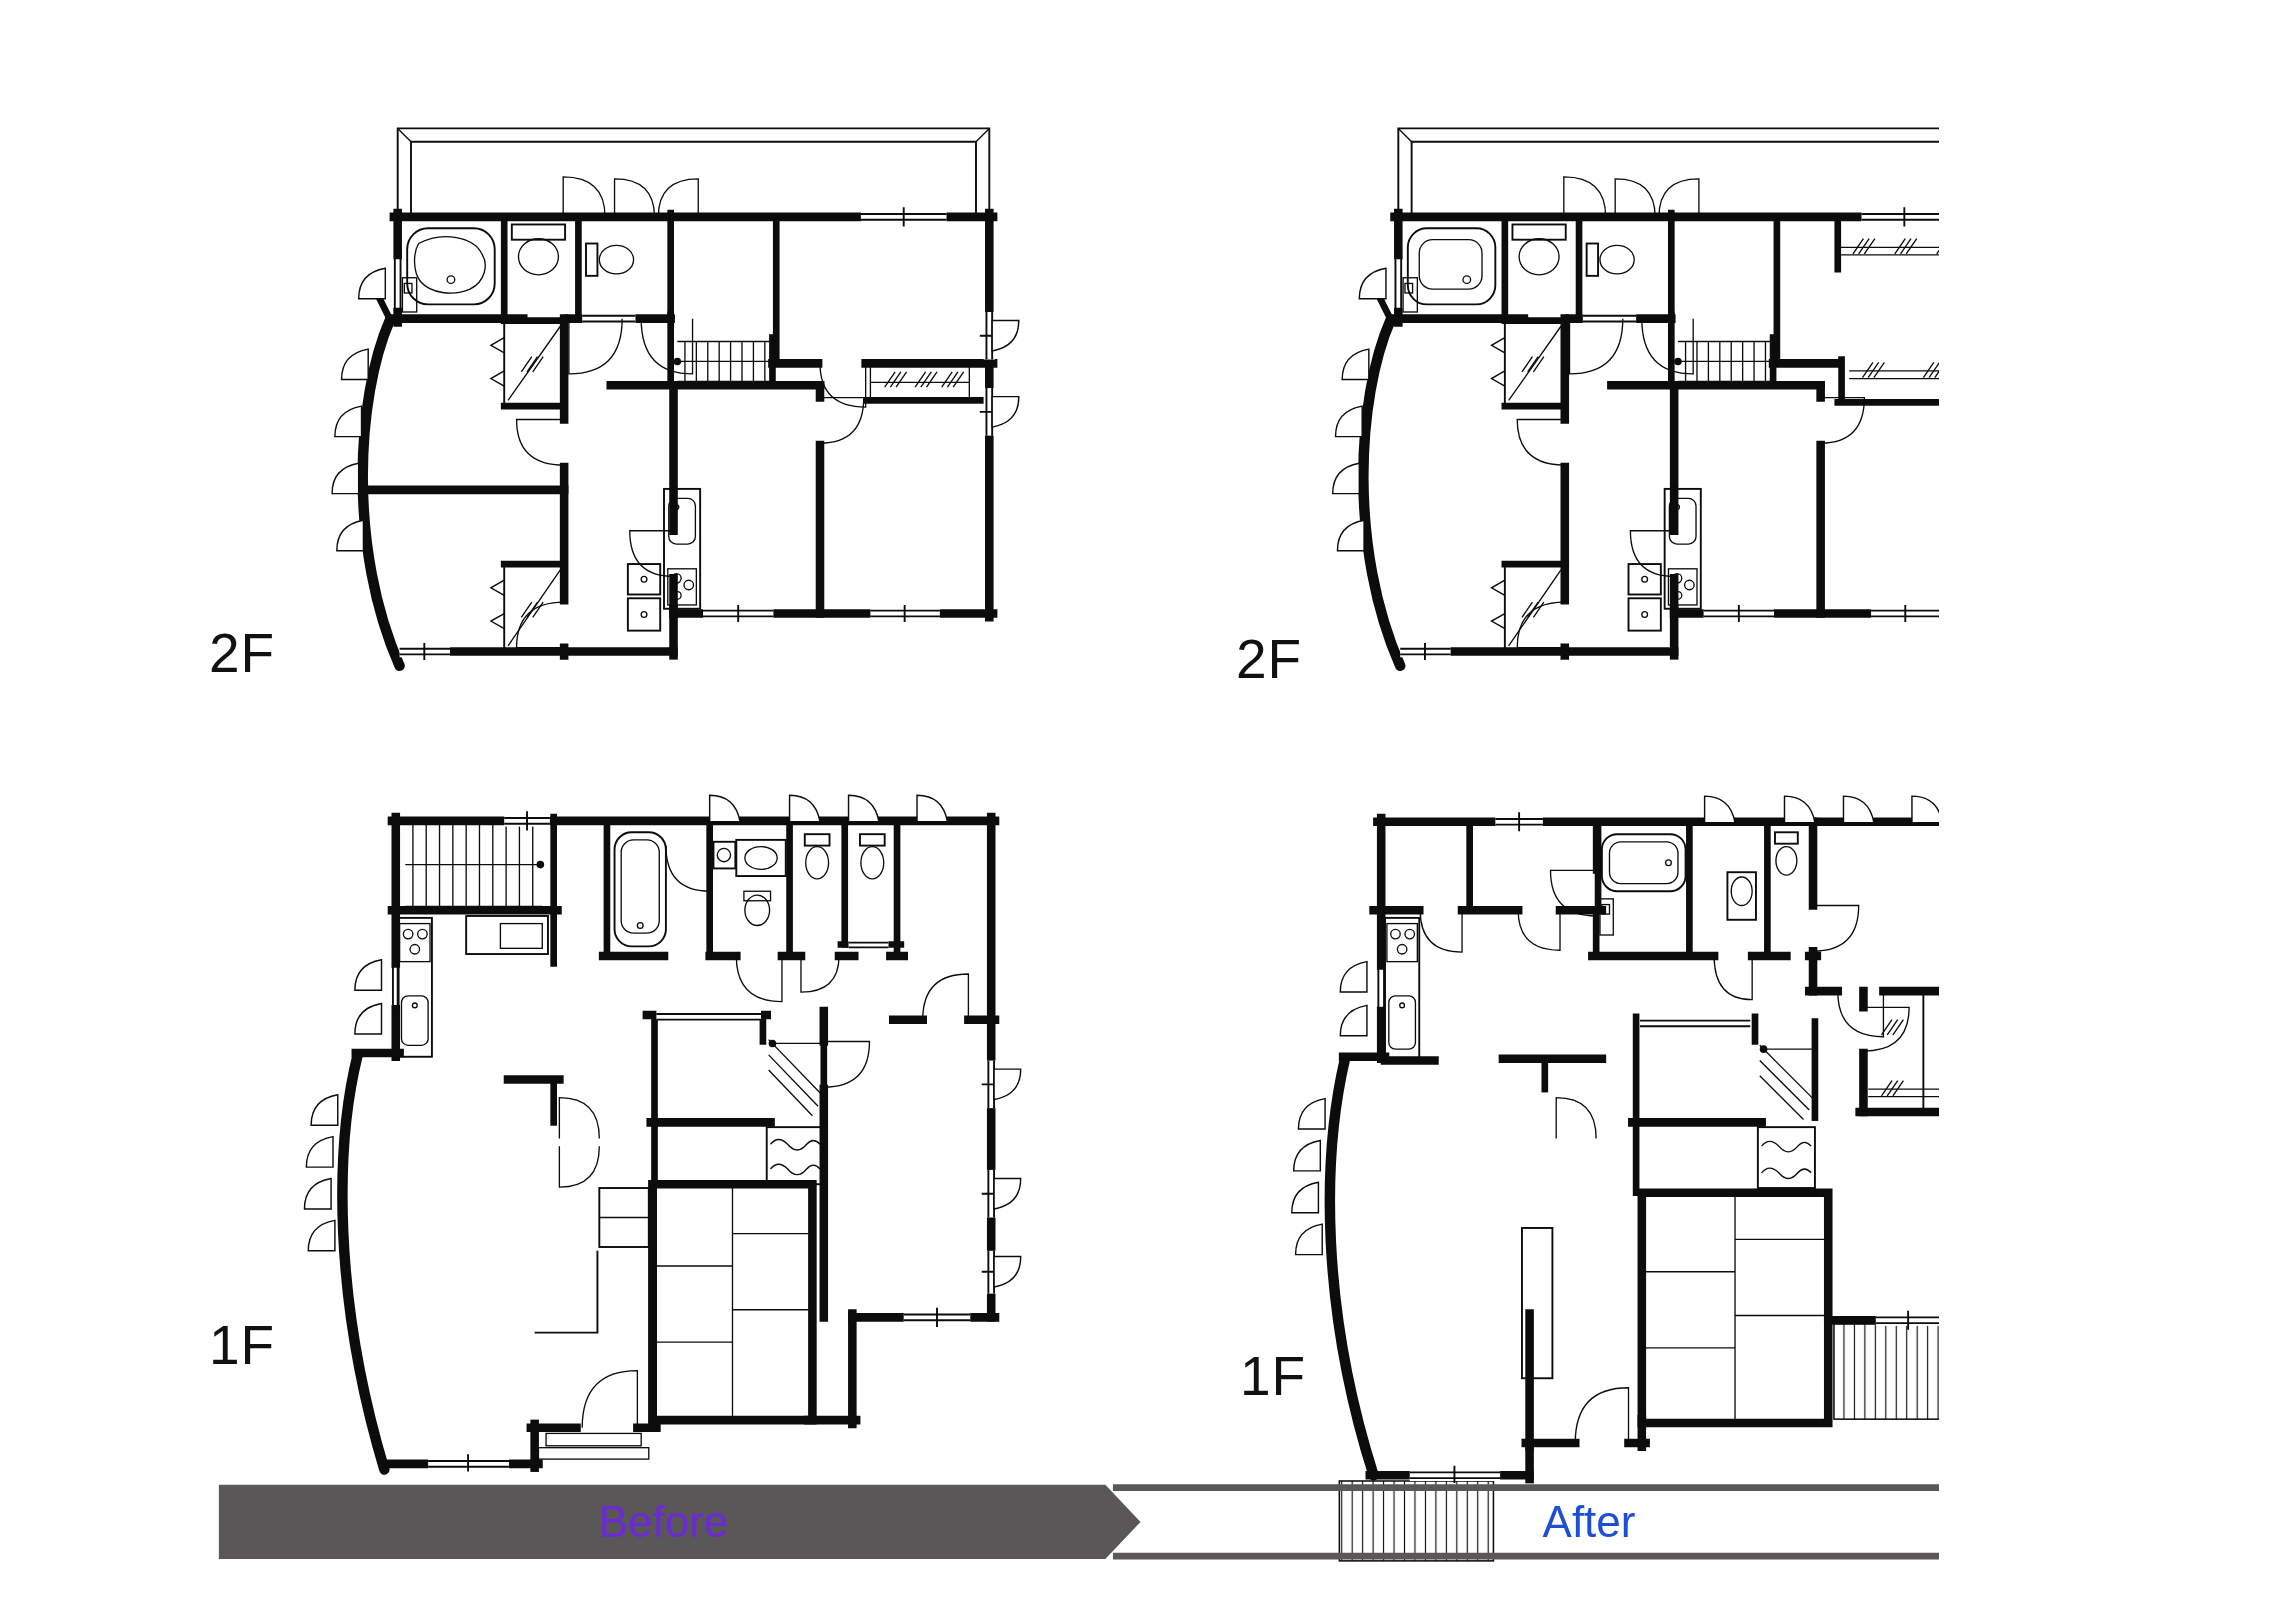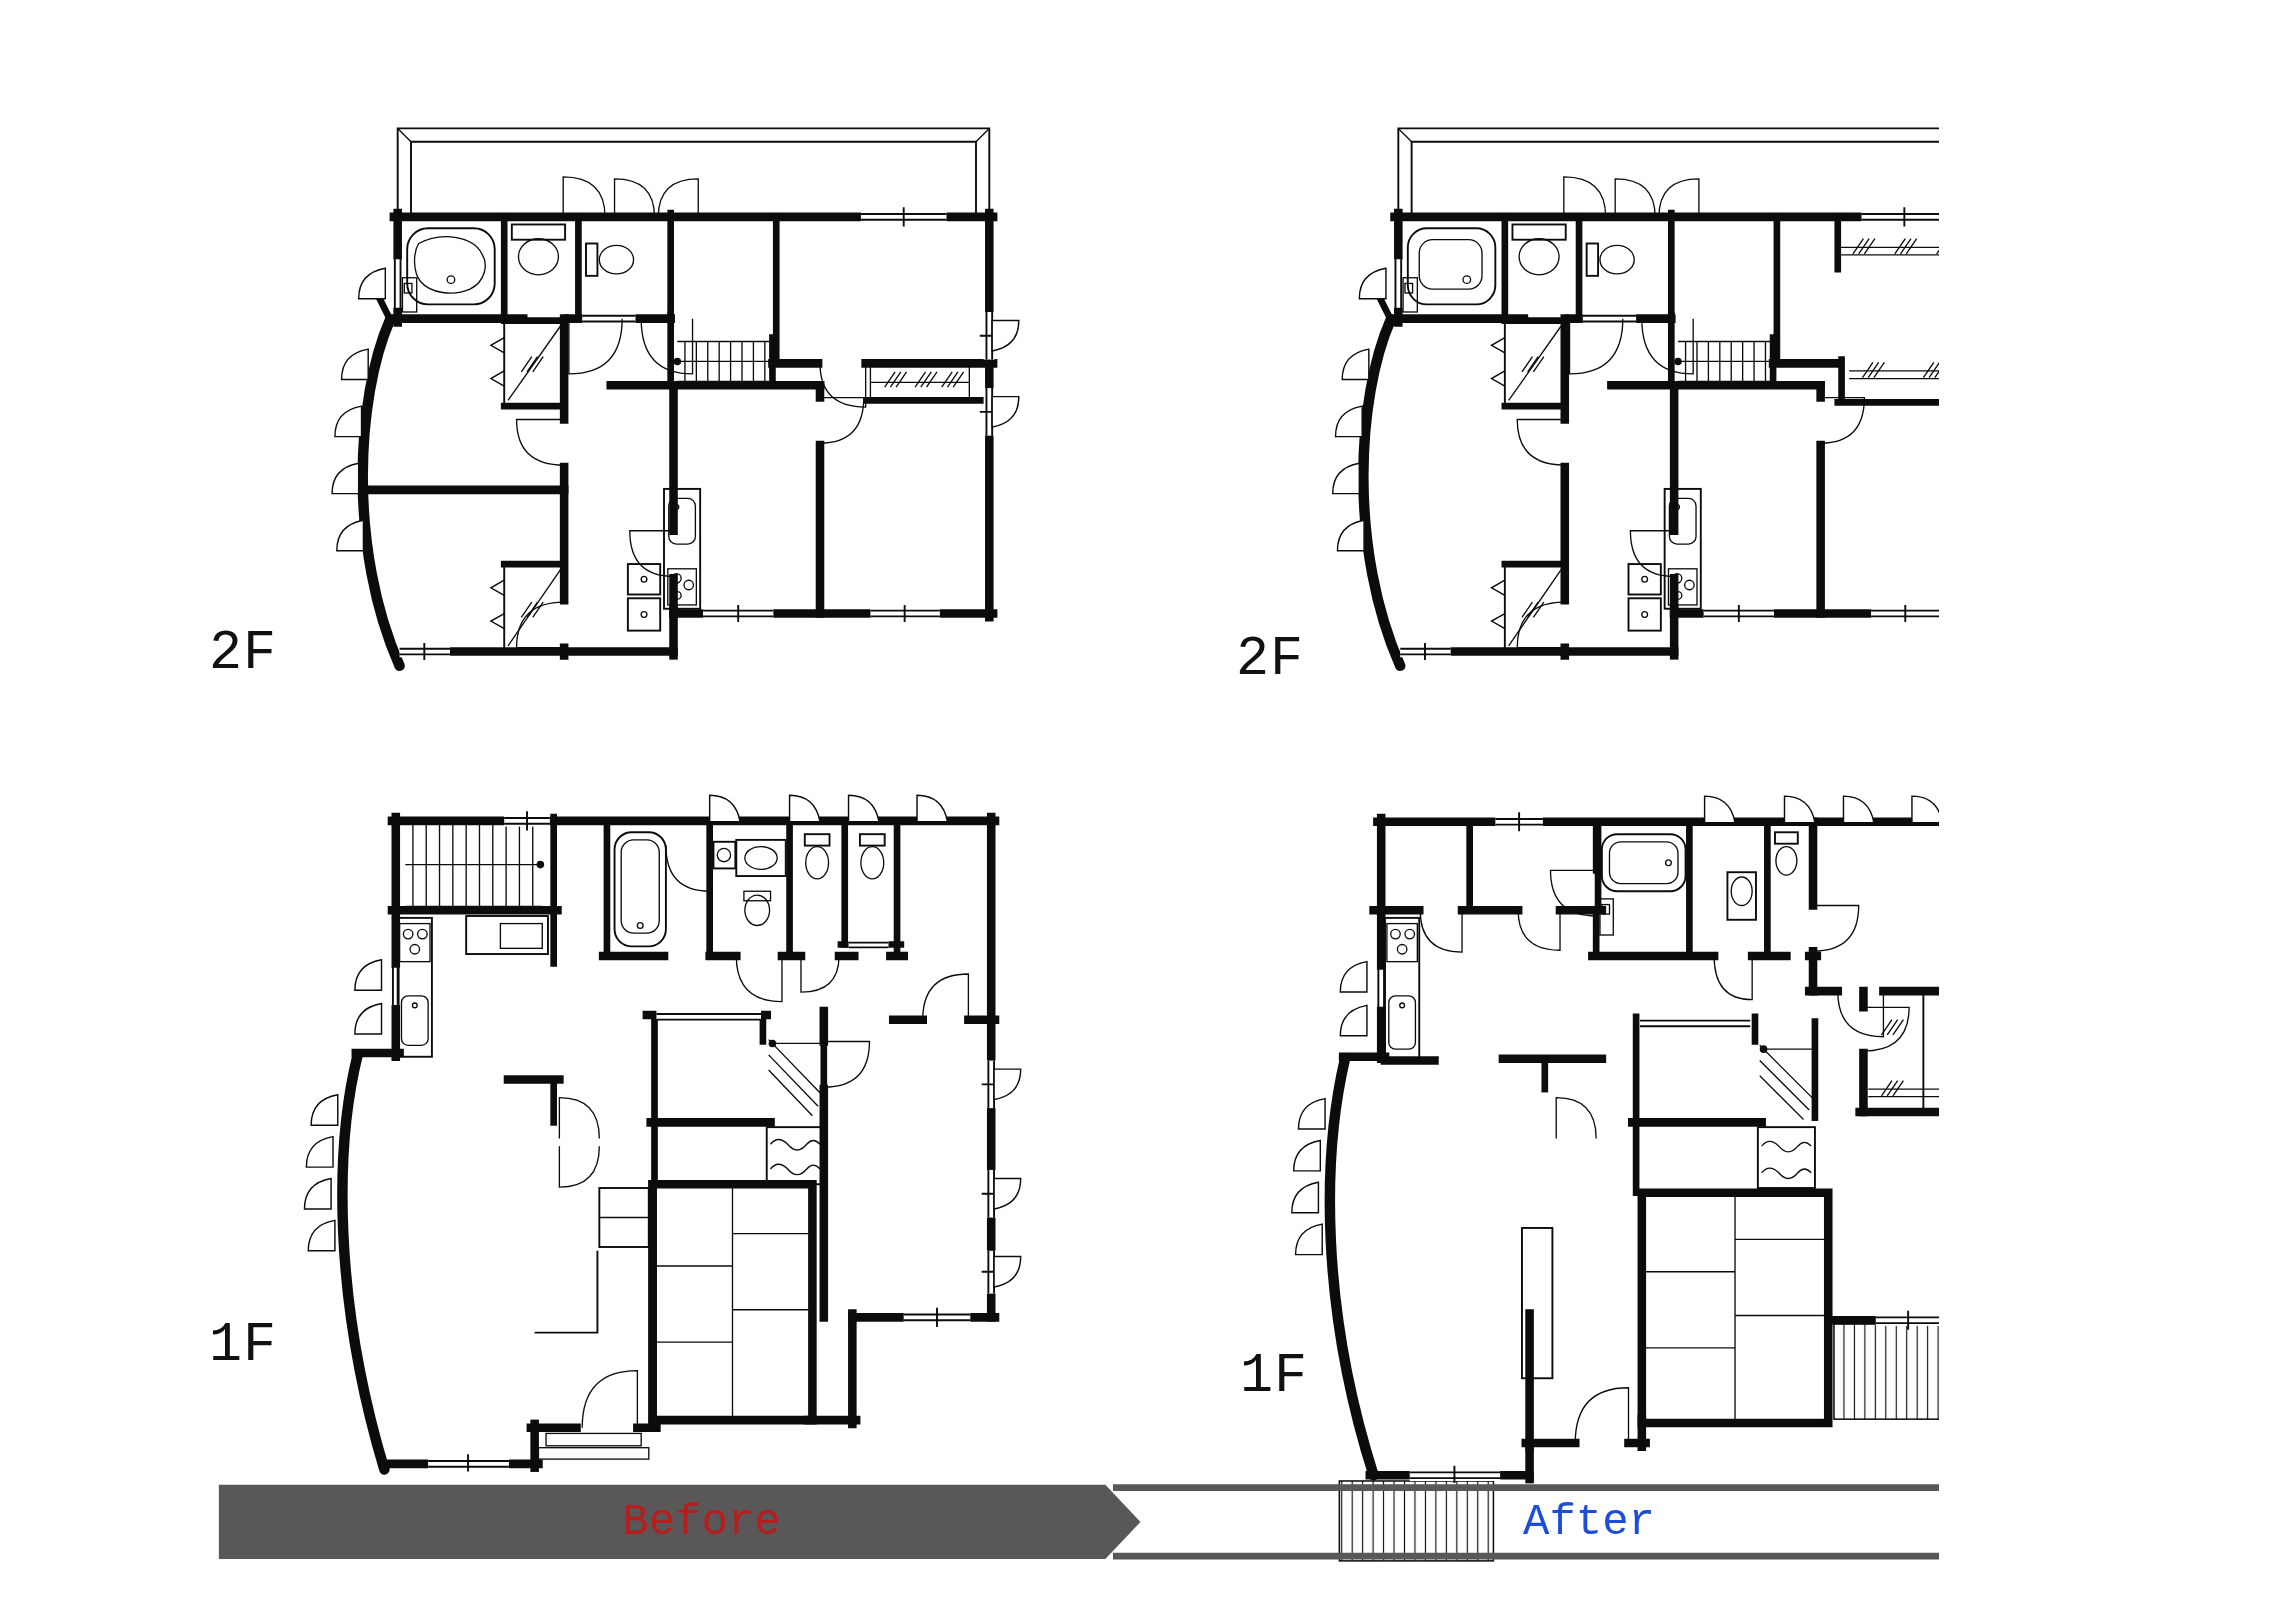--- a/index.html
+++ b/index.html
@@ -1,21 +1,21 @@
 <!DOCTYPE html>
 <html style="font-size:15px"><head>
 <meta charset="utf-8">
 <style>
   html,body{margin:0;padding:0;background:#fff;}
   .stage{position:relative;width:1939px;height:1617px;background:#fff;overflow:hidden;
-         font-family:Liberation Mono, monospace;}
+         font-family:Liberation Sans, sans-serif;}
   .stage svg{position:absolute;left:0;top:0;}
   .floor-label{position:absolute;color:#111;font-size:55px;font-weight:500;letter-spacing:1px;line-height:1;}
   .banner-text{position:absolute;font-size:44px;line-height:1;text-align:center;font-weight:400;}
-  .banner-text.before{color:#b91c1c;margin-left:38px;}
+  .banner-text.before{color:#6d28d9;}
   .banner-text.after{color:#1d4ed8;}
   
   .w{stroke:#0c0c0c;stroke-width:9;fill:none;stroke-linecap:square}
   .w7{stroke:#0c0c0c;stroke-width:7;fill:none;stroke-linecap:square}
   .w10{stroke:#0c0c0c;stroke-width:11;fill:none;stroke-linecap:round}
   .t{stroke:#0c0c0c;stroke-width:2;fill:none}
   .t1{stroke:#0c0c0c;stroke-width:1.4;fill:none}
   .wh{fill:#fff;stroke:none}
   .dk{fill:#0c0c0c;stroke:none}
 </style>

